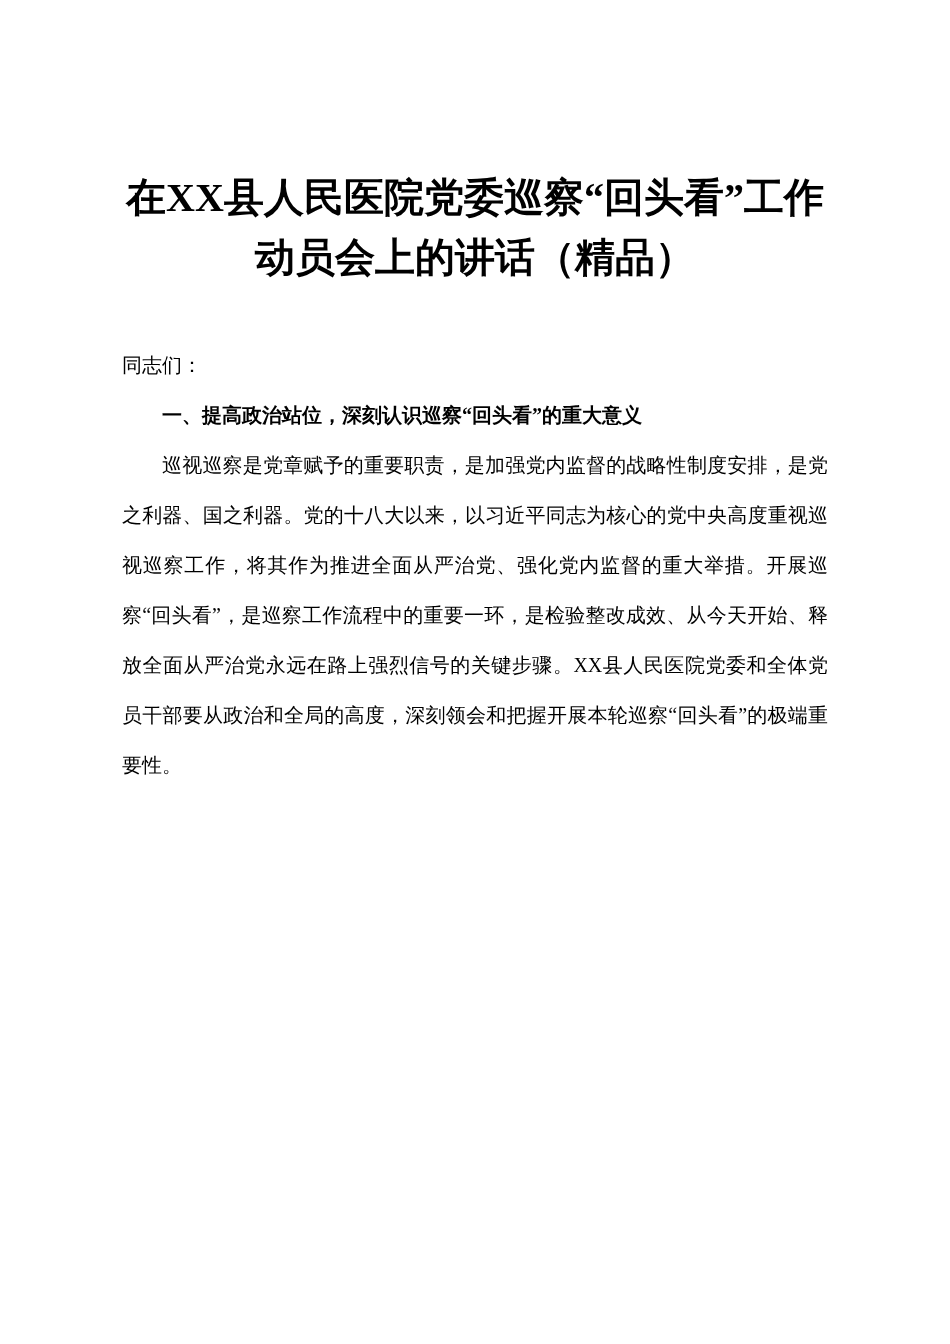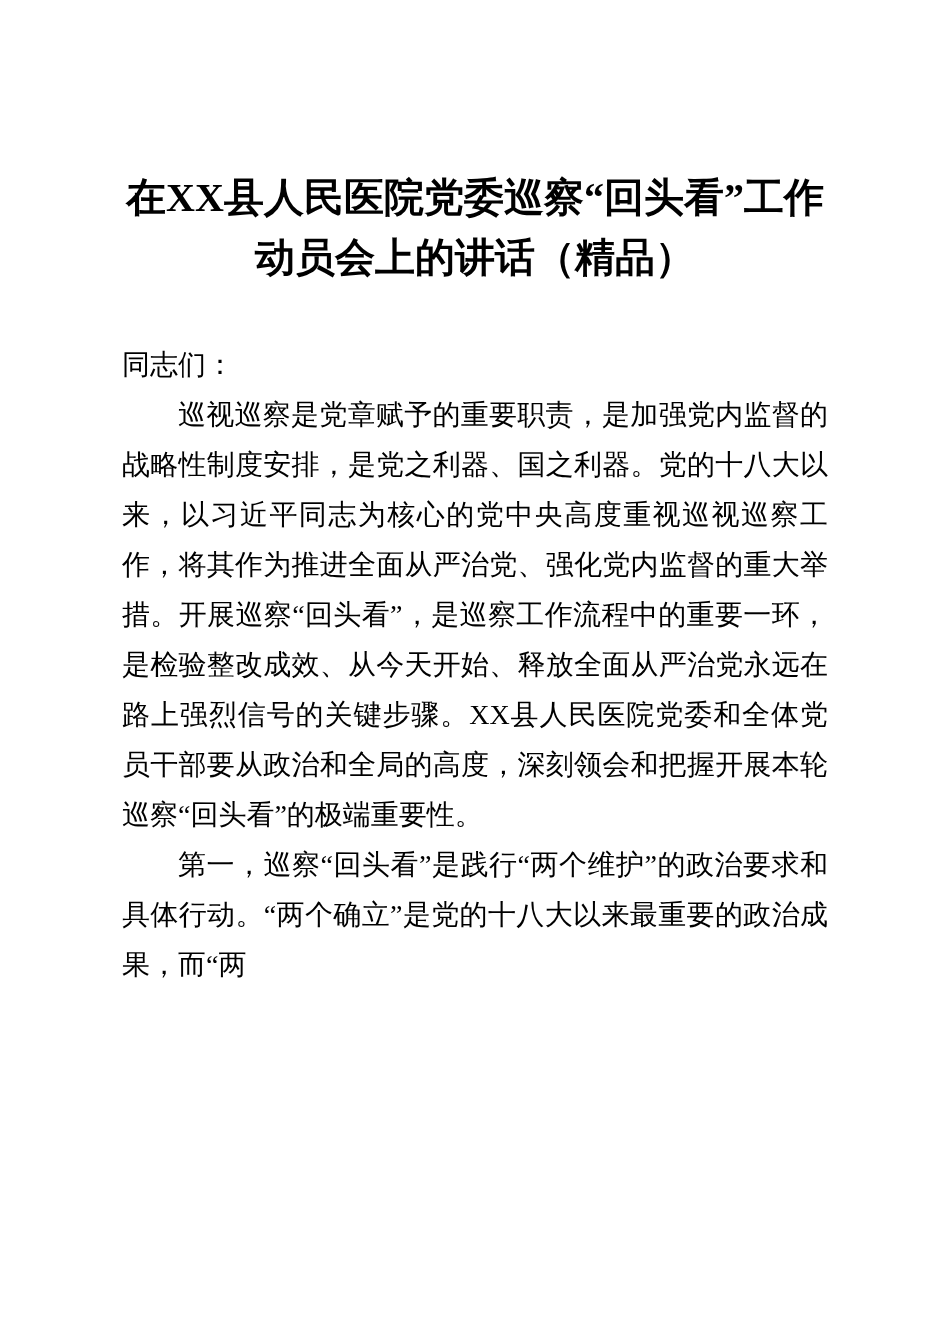--- a/index.html
+++ b/index.html
@@ -25,21 +25,21 @@
   .doc-title {
     margin: 0 0 52px 0;
     font-size: 40px;
     line-height: 60px;
     font-weight: bold;
     text-align: center;
     color: #000000;
   }
   .para {
     margin: 0;
-    font-size: 28px;
+    font-size: 20px;
     line-height: 50px;
     text-align: justify;
     color: #000000;
   }
   .para.indent {
     text-indent: 2em;
   }
   .para.salutation {
     text-indent: 0;
     text-align: left;
@@ -52,17 +52,17 @@
 </style>
 </head>
 <body>
 
 <div class="page">
   <h1 class="doc-title">在XX县人民医院党委巡察“回头看”工作动员会上的讲话（精品）</h1>
 
   <p class="para salutation">同志们：</p>
 
 
+  <p class="para heading">一、提高政治站位，深刻认识巡察“回头看”的重大意义</p>
 
   <p class="para indent">巡视巡察是党章赋予的重要职责，是加强党内监督的战略性制度安排，是党之利器、国之利器。党的十八大以来，以习近平同志为核心的党中央高度重视巡视巡察工作，将其作为推进全面从严治党、强化党内监督的重大举措。开展巡察“回头看”，是巡察工作流程中的重要一环，是检验整改成效、从今天开始、释放全面从严治党永远在路上强烈信号的关键步骤。XX县人民医院党委和全体党员干部要从政治和全局的高度，深刻领会和把握开展本轮巡察“回头看”的极端重要性。</p>
 
-  <p class="para indent">第一，巡察“回头看”是践行“两个维护”的政治要求和具体行动。“两个确立”是党的十八大以来最重要的政治成果，而“两</p>
 </div>
 
 </body></html>

